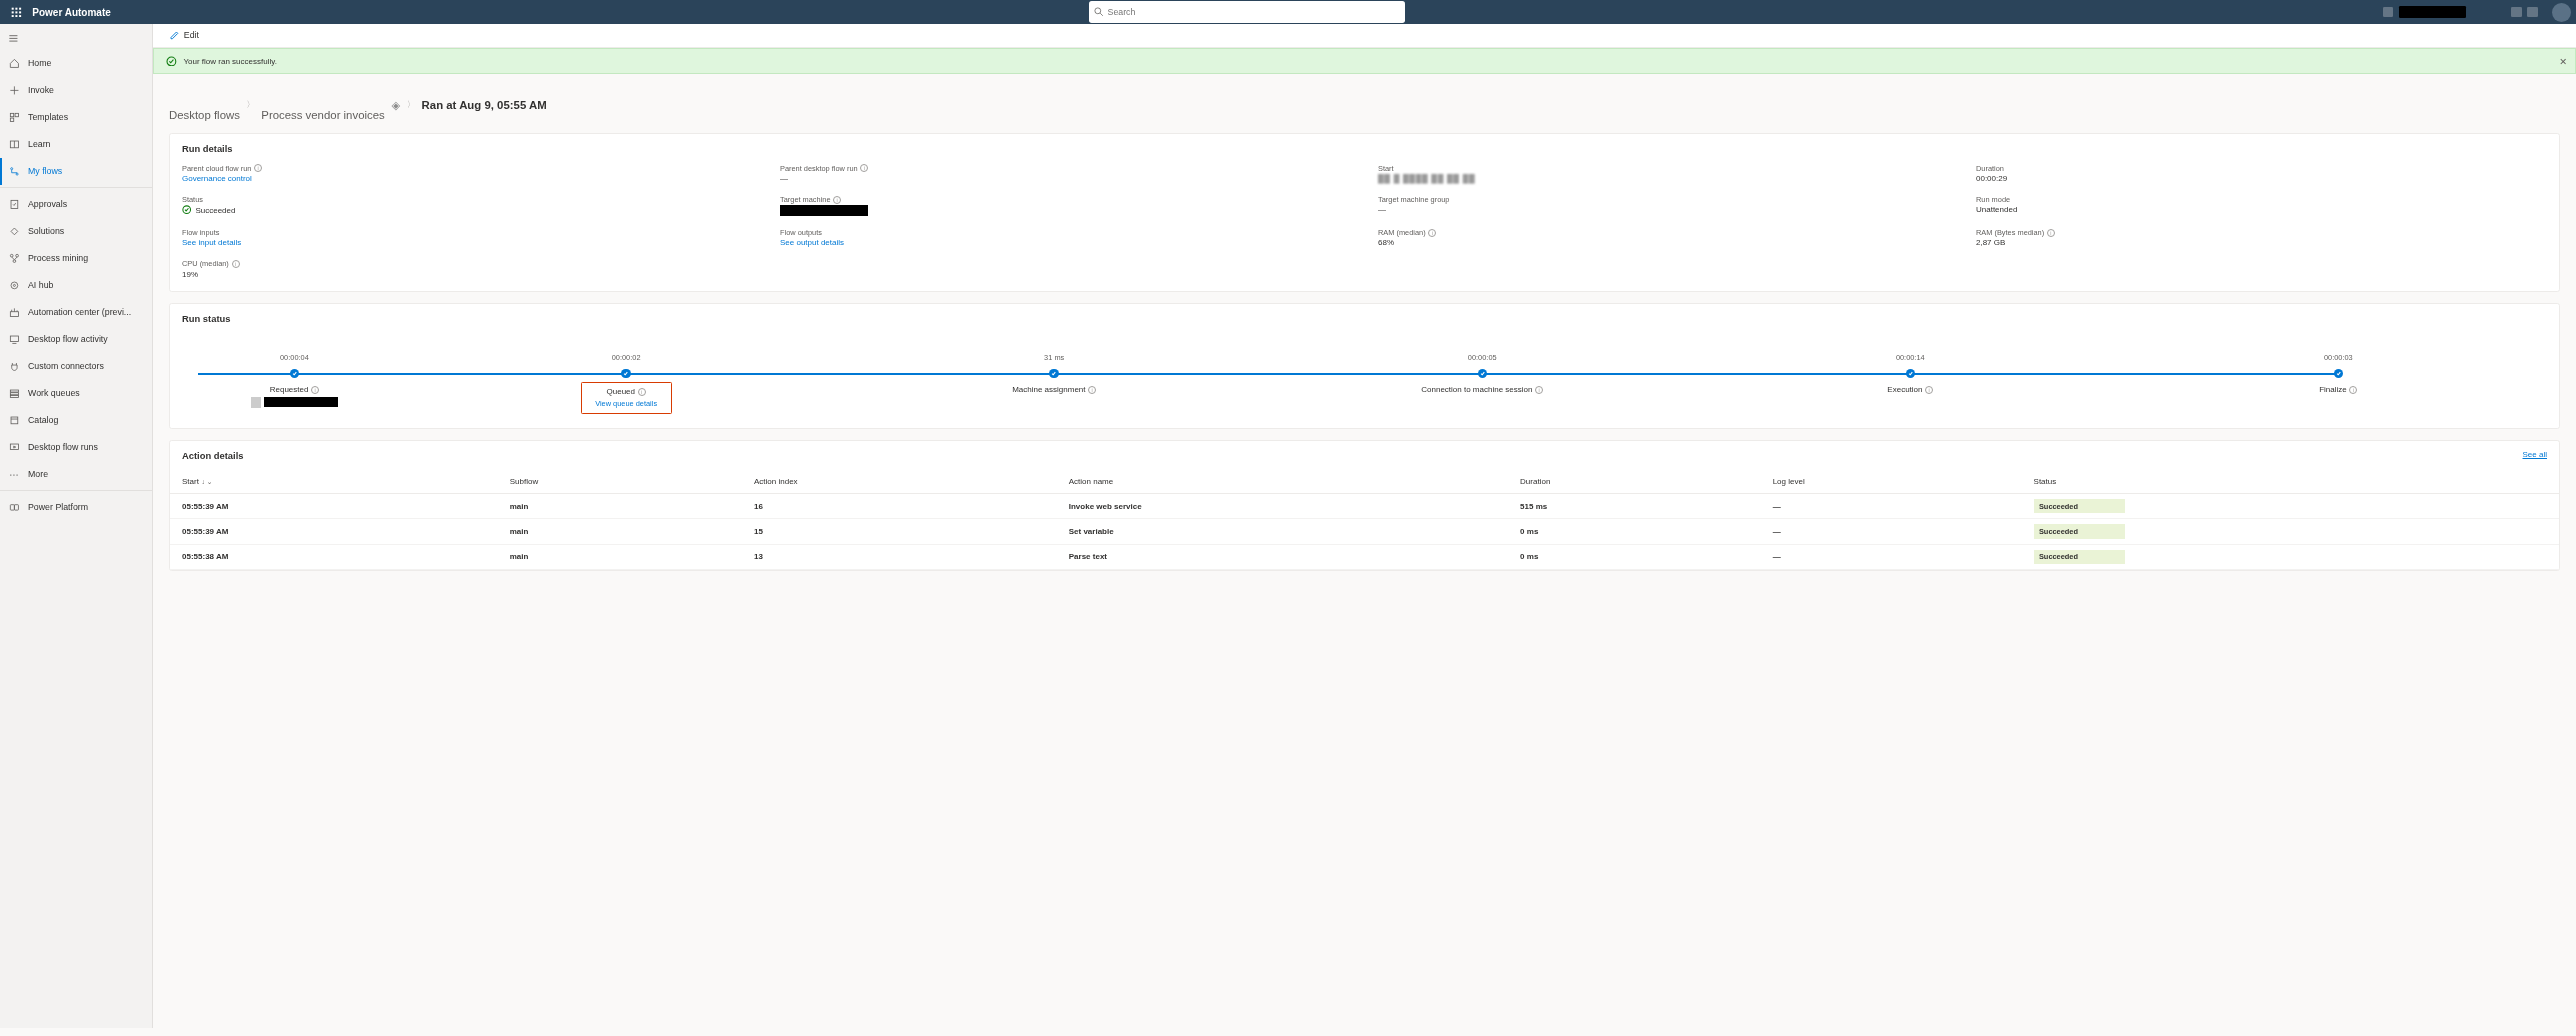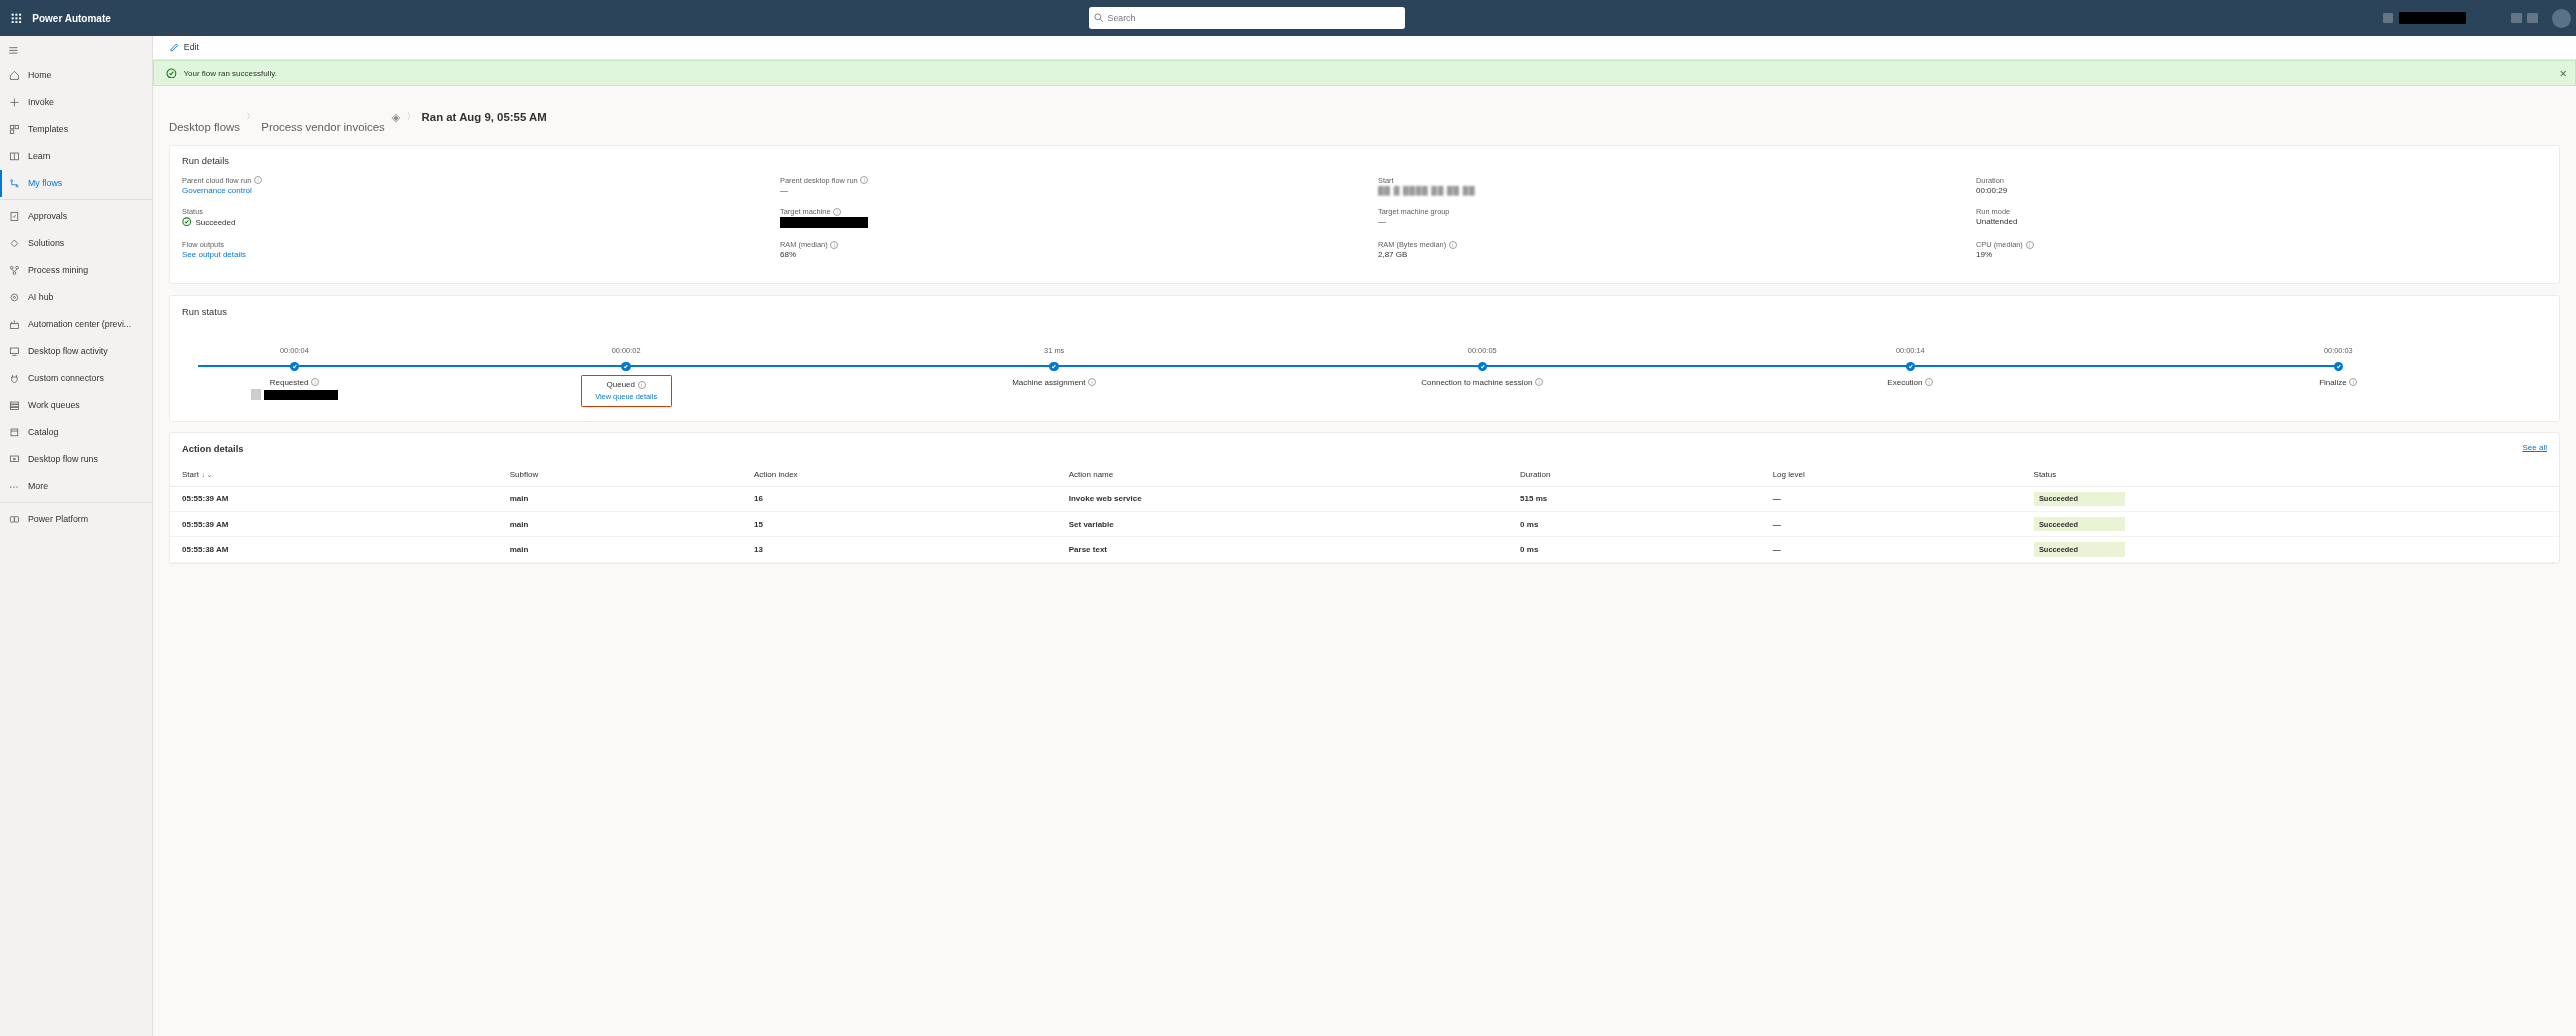--- a/index.html
+++ b/index.html
@@ -1,17 +1,17 @@
 <!DOCTYPE html>
 <html style="font-size:10.8px"><head>
 <meta charset="utf-8">
 <style>
 * { margin:0; padding:0; box-sizing:border-box; font-family:"Segoe UI",Arial,sans-serif; }
 body { font-size:8px; color:#323130; background:#faf9f8; }
-.topbar { background:#2b445a; height:36px; display:flex; align-items:center; padding:0 5.4px; color:#fff; }
+.topbar { background:#2b445a; height:24px; display:flex; align-items:center; padding:0 5.4px; color:#fff; }
 .waffle { width:21.5px; height:21.5px; display:flex; align-items:center; justify-content:center; cursor:pointer; }
 .waffle svg { fill:#fff; }
 .brand { font-size:10px; font-weight:600; margin-left:5.4px; }
 .search-wrap { margin:0 auto; }
 .search-box { display:flex; align-items:center; background:#fff; border-radius:2.7px; width:316px; height:21.5px; padding:0 5.4px; }
 .search-box svg { fill:#605e5c; }
 .search-box input { border:none; outline:none; flex:1; margin-left:4px; font-size:8.8px; }
 .env-area { display:flex; align-items:center; gap:5.4px; }
 .env-pill { background:#000; width:67px; height:12px; border-radius:1.3px; }
 .env-icon { width:10.8px; height:10.8px; background:#7e8a97; border-radius:1.3px; opacity:.7; }
@@ -32,21 +32,21 @@
 .banner { background:#dff6dd; border:0.7px solid #c3e8c0; margin:0; padding:6.7px 12px; display:flex; align-items:center; gap:6.7px; font-size:8px; position:relative; }
 .banner svg.ok { fill:none; stroke:#107c10; stroke-width:1.6; }
 .banner .close-x { position:absolute; right:8px; cursor:pointer; color:#605e5c; font-size:9.4px; }
 .content { padding:5.4px 16px 16px; }
 .crumbs { display:flex; align-items:center; gap:6.7px; font-size:11.4px; margin:9.4px 0 12px; }
 .crumbs a { color:#605e5c; text-decoration:none; font-weight:400;margin-top:20px; }
 .crumbs .chev { color:#a19f9d; font-size:8px; }
 .crumbs .gem { color:#8c8c8c; }
 .crumbs .current { font-weight:600; }
 .card { background:#fff; border:0.7px solid #edebe9; border-radius:2.7px; margin-bottom:10.8px; }
-.card-head { padding:9.4px 12px; font-size:9.4px; font-weight:400; }
+.card-head { padding:9.4px 12px; font-size:9.4px; font-weight:700; }
 .card-body { padding:0 12px 12px; }
 .detail-grid { display:grid; grid-template-columns:repeat(4,1fr); gap:12px 27px; }
 .field .lbl { font-size:7.4px; color:#605e5c; display:flex; align-items:center; gap:2.7px; }
 .field .lbl .info { width:8px; height:8px; border:0.7px solid #a19f9d; border-radius:50%; display:inline-flex; align-items:center; justify-content:center; font-size:5.4px; color:#a19f9d; }
 .field .val { font-size:8px; margin-top:1.3px; display:flex; align-items:center; gap:4px; }
 .field .val a { color:#0078d4; text-decoration:none; }
 .blurred { filter:blur(1.3px); color:#999; letter-spacing:0.7px; }
 .black-box { background:#000; display:inline-block; width:88px; height:10.8px; }
 .status-ok svg { fill:none; stroke:#107c10; stroke-width:1.8; }
 .timeline { display:flex; padding:20px 6.7px 13.5px; }
@@ -365,20 +365,28 @@
                 </div>
                 <div class="val">—</div>
               </div>
             <div class="field">
                 <div class="lbl">
                   <span>Run mode</span>
                 </div>
                 <div class="val">Unattended</div>
               </div>
 
+            <div class="field">
+                <div class="lbl">
+                  <span>Flow inputs</span>
+                </div>
+                <div class="val">
+                  <a href="#">See input details</a>
+                </div>
+              </div>
             <div class="field">
                 <div class="lbl">
                   <span>Flow outputs</span>
                 </div>
                 <div class="val">
                   <a href="#">See output details</a>
                 </div>
               </div>
             <div class="field">
                 <div class="lbl">

